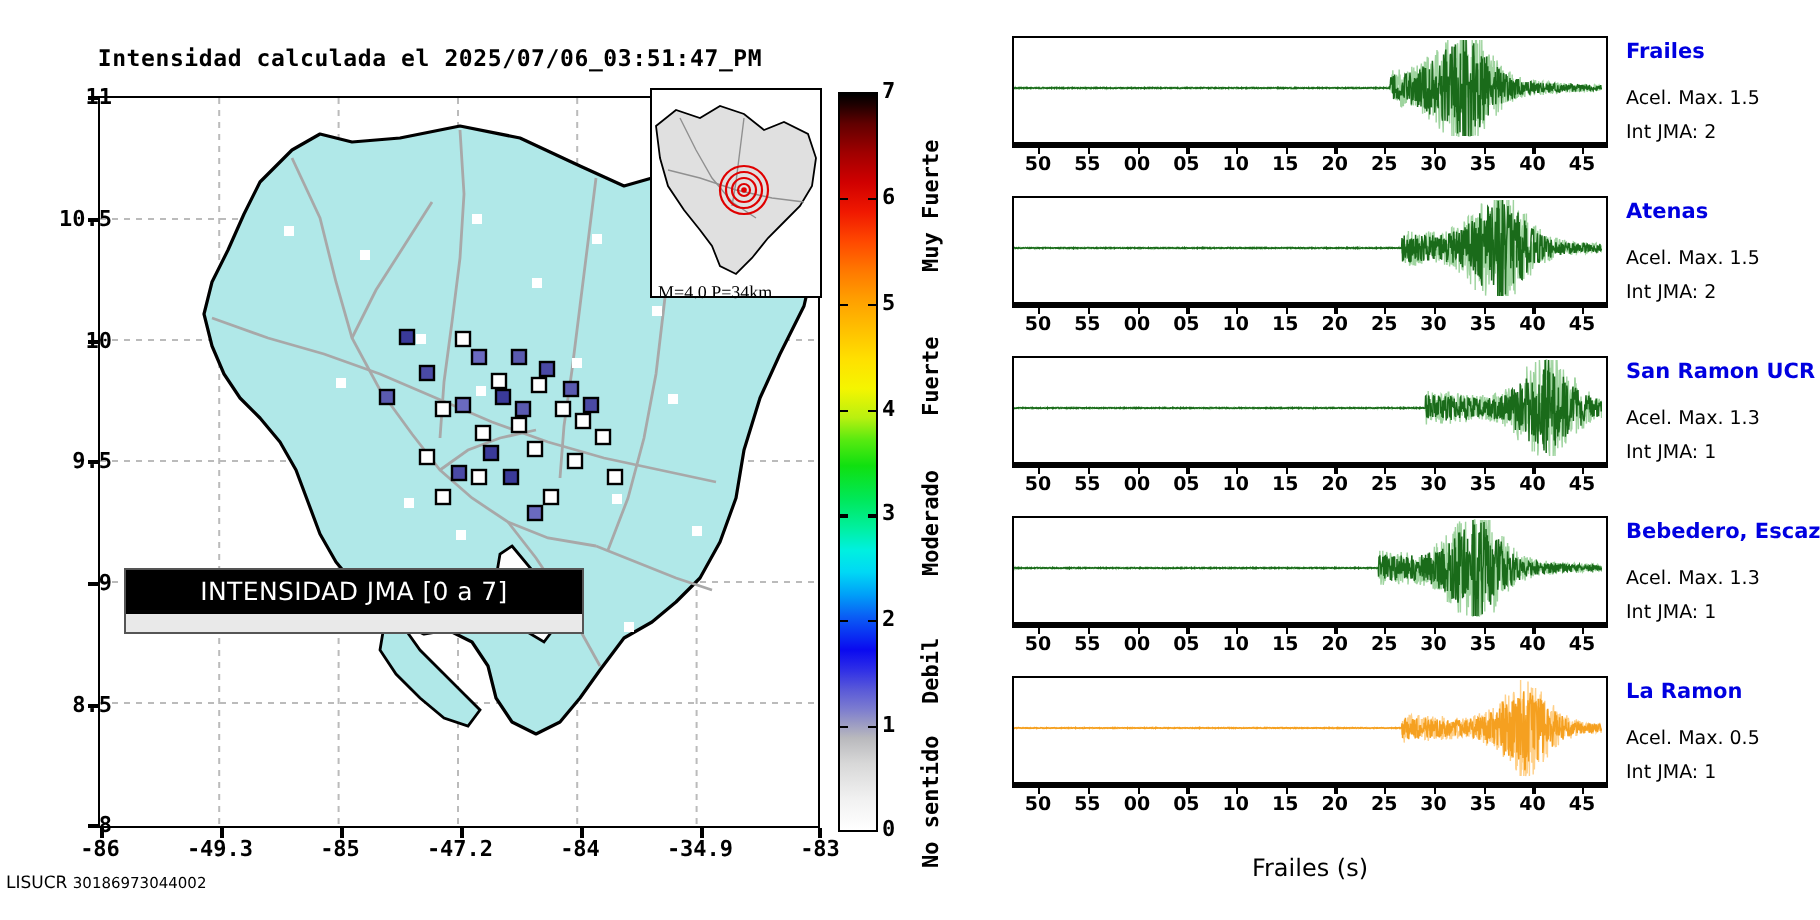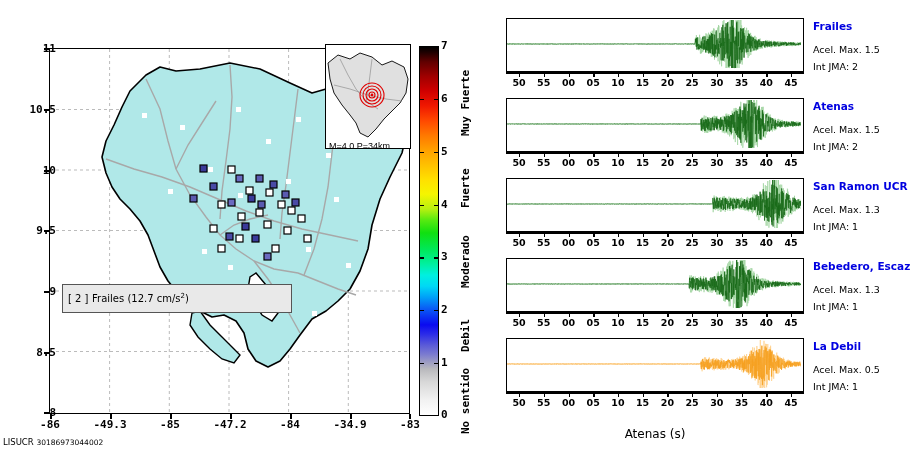--- a/index.html
+++ b/index.html
@@ -21,21 +21,21 @@
   .ytick-mark{position:absolute;width:5px;height:1.6px;background:#000;left:44px;}
   .xtick{position:absolute;top:418px;width:50px;text-align:center;
          font-family:"DejaVu Sans Mono","Liberation Mono",monospace;
          font-weight:bold;font-size:11px;color:#000;}
   .xtick-mark{position:absolute;top:414px;width:1.6px;height:5px;background:#000;}
 
   
   #inset{position:absolute;left:325px;top:44px;width:86px;height:105px;
          border:1.4px solid #000;box-sizing:border-box;background:#fff;overflow:hidden;}
   #inset-mag{position:absolute;left:329px;top:141px;font-size:9px;color:#000;
-             font-family:Liberation Sans, sans-serif;white-space:nowrap;}
+             font-family:Liberation Serif, serif;white-space:nowrap;}
 
   
   #legend{position:absolute;left:62px;top:284px;width:230px;
           border:1px solid #555;box-sizing:border-box;background:#e9e9e9;}
   #legend-header{background:#000;color:#fff;text-align:center;
                  font-size:12.5px;padding:3px 0 4px;letter-spacing:.2px;}
   #legend-body{padding:4px 0 5px 5px;}
   .legend-row{font-size:10px;color:#000;line-height:14.5px;white-space:nowrap;}
   .legend-row .br{display:inline-block;width:24px;}
   sup{font-size:7px;}
@@ -81,20 +81,21 @@
   .st-acc{position:absolute;left:318px;font-size:9.5px;color:#000;white-space:nowrap;}
   .st-jma{position:absolute;left:318px;font-size:9.5px;color:#000;white-space:nowrap;}
   #time-label{position:absolute;left:11px;top:427px;width:298px;text-align:center;
               font-size:12px;color:#000;}
 </style>
 </head>
 <body>
 
 <div id="map-panel">
 
+  <div id="map-title">Intensidad calculada el 2025/07/06_03:51:47_PM</div>
 
   <div id="map-frame">
     <svg id="map-svg" width="358" height="363" viewBox="0 0 358 363">
 
       <g stroke="#bbbbbb" stroke-width="1" stroke-dasharray="3,3">
         <line x1="59.6" y1="0" x2="59.6" y2="363"></line>
           <line x1="119.3" y1="0" x2="119.3" y2="363"></line>
         <line x1="179" y1="0" x2="179" y2="363"></line>
           <line x1="238.6" y1="0" x2="238.6" y2="363"></line>
         <line x1="298.3" y1="0" x2="298.3" y2="363"></line>
@@ -235,24 +236,22 @@
           <circle cx="46" cy="50" r="6"></circle>
         <circle cx="46" cy="50" r="9"></circle>
           <circle cx="46" cy="50" r="12"></circle>
       </g>
       <circle cx="46" cy="50" r="1.4" fill="#e00000"></circle>
     </svg>
   </div>
   <div id="inset-mag">M=4.0 P=34km</div>
 
   <div id="legend">
+    <div id="legend-header">INTENSIDAD JMA [0 a 7]</div>
     <div id="legend-body">
-      <div class="legend-row">
-        <span class="br">[ 2 ]</span><span>Frailes</span> <span>(12.7 cm/s</span><sup>2</sup><span>)</span>
-      </div>
     </div>
   </div>
 
   <div id="footer">
     <span>LISUCR</span>
     <span class="code">30186973044002</span>
   </div>
 </div>
 
 <div id="cbar-wrap">
@@ -466,18 +465,18 @@
         <div class="lb" style="left:186.1px">25</div>
         <div class="tk" style="left:210.8px"></div>
         <div class="lb" style="left:210.8px">30</div>
         <div class="tk" style="left:235.5px"></div>
         <div class="lb" style="left:235.5px">35</div>
         <div class="tk" style="left:260.3px"></div>
         <div class="lb" style="left:260.3px">40</div>
         <div class="tk" style="left:285.0px"></div>
         <div class="lb" style="left:285.0px">45</div>
       </div>
-    <div class="st-name" style="top:2px">La Debil</div>
+    <div class="st-name" style="top:2px">La Ramon</div>
     <div class="st-acc" style="top:26px">Acel. Max. 0.5</div>
     <div class="st-jma" style="top:43px">Int JMA: 1</div>
   </div>
-  <div id="time-label">Atenas (s)</div>
+  <div id="time-label">Frailes (s)</div>
 </div>
 
 </body></html>

